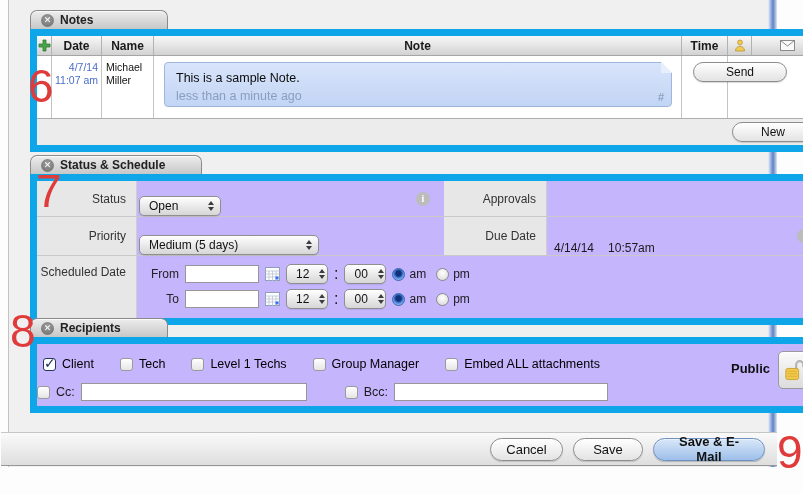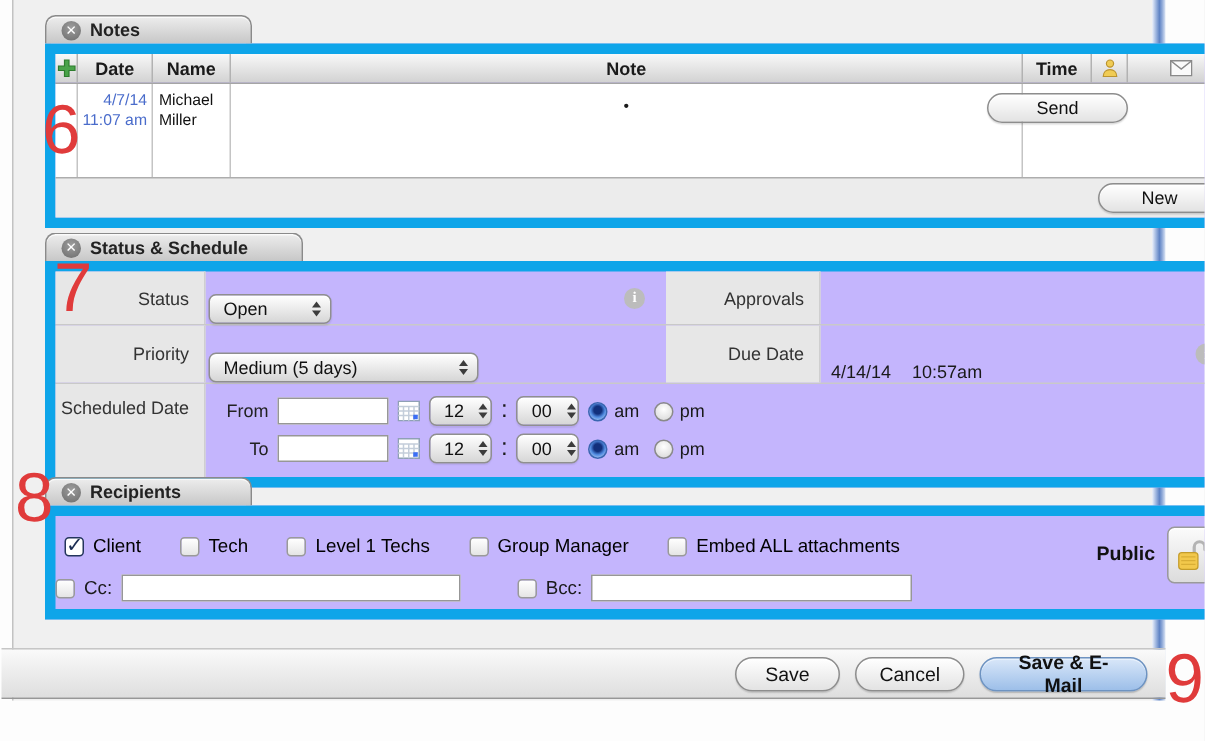--- a/index.html
+++ b/index.html
@@ -163,20 +163,29 @@
 
     <div class="ngrid nrow">
       <div class="cell"></div>
       <div class="cell datecell">
         <div>4/7/14</div>
         <div>11:07 am</div>
       </div>
       <div class="cell namecell">
         <div>Michael</div>
         <div>Miller</div>
+      </div>
+      <div class="cell">
+        <div class="note-bubble">
+          <span class="fold-cut"></span>
+          <span class="fold-flap"></span>
+          <div class="note-main">This is a sample Note.</div>
+          <div class="note-age">less than a minute ago</div>
+          <div class="note-hash">#</div>
+        </div>
       </div>
       <div class="cell dotcell">•</div>
       <div class="cell last sendcell">
         <button class="pill" style="padding:0 32px;">Send</button>
       </div>
     </div>
 
     <div class="nfoot">
       <button class="pill" style="padding:0 28px;">New</button>
     </div>
@@ -331,22 +340,22 @@
     <button class="lockbtn">
       <svg width="23" height="29" viewBox="0 0 23 29">
         <path d="M13.5 12 V7.5 a4.3 4.3 0 0 1 8.6 0 V9.5" fill="none" stroke="#b4b4b4" stroke-width="2.6" stroke-linecap="round"></path>
         <rect x="1" y="12" width="15.5" height="13.5" rx="2.5" fill="#f2c84b" stroke="#c49c2a"></rect>
         <path d="M3 15.5h11.5 M3 18.5h11.5 M3 21.5h11.5" stroke="#d9ae35" fill="none"></path>
       </svg>
     </button>
   </div>
 
   <div class="bbar">
+    <button class="pill" style="width:73px;">Cancel</button>
     <button class="pill" style="width:70px;">Save</button>
-    <button class="pill" style="width:73px;">Cancel</button>
     <button class="pill blue" style="width:112px;">Save &amp; E-Mail</button>
   </div>
 
   <div class="vscroll"></div>
 
   <span class="rednum" style="left:28px;top:63px;">6</span>
   <span class="rednum" style="left:36px;top:168px;">7</span>
   <span class="rednum" style="left:10px;top:308px;">8</span>
   <span class="rednum" style="left:777px;top:429px;">9</span>
 </div>

